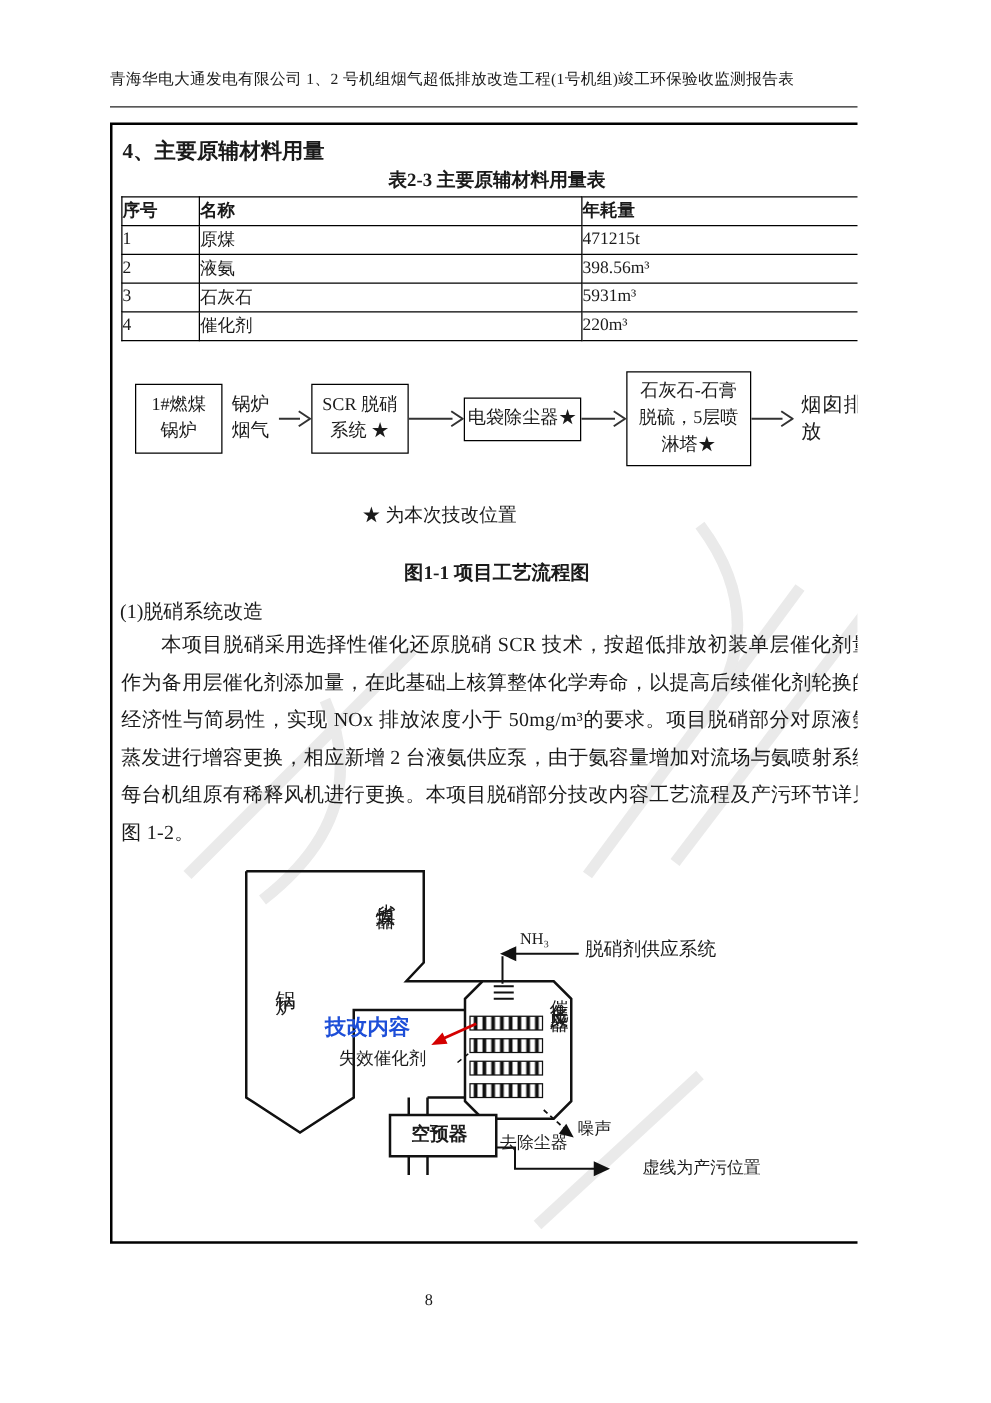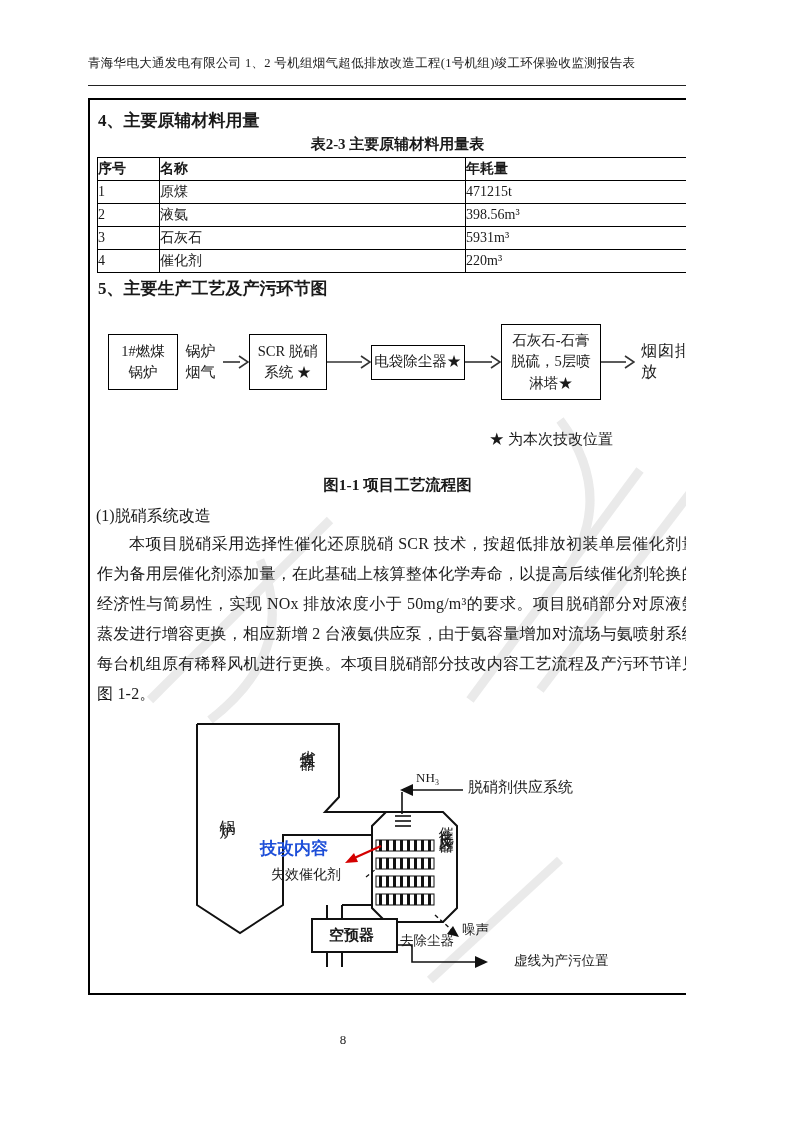--- a/index.html
+++ b/index.html
@@ -24,21 +24,21 @@
   .flow { display:flex; align-items:center; margin:14px 0 0 18px; height:96px; }
   .fbox { border:1.5px solid #000; display:flex; align-items:center; justify-content:center;
           text-align:center; font-size:14.5px; white-space:pre-line; line-height:1.45; }
   .fb1 { width:74px; height:56px; }
   .fb2 { width:82px; height:56px; }
   .fb3 { width:100px; height:35px; }
   .fb4 { width:106px; height:76px; }
   .fconn { width:48px; text-align:center; font-size:15px; white-space:pre-line; line-height:1.4; }
   .farrow { flex:none; display:block; }
   .fend { font-size:16px; margin-left:6px; letter-spacing:1px; }
-  .flow-legend { text-align:right; padding-right:92px; font-size:15px; margin-top:20px; }
+  .flow-legend { text-align:center; padding-right:92px; font-size:15px; margin-top:20px; }
   .fig-caption { text-align:center; font-weight:bold; font-size:15.5px; }
   .cap1 { margin-top:26px; }
   .para-sub { font-size:16px; margin:10px 6px 0 6px; }
   .para-body { font-size:16px; line-height:30px; text-align:justify; text-indent:2em; margin:2px 7px 0 7px; letter-spacing:.2px; }
   .fig2 { position:relative; height:278px; margin-top:6px; }
   .fig2 svg.art { position:absolute; left:0; top:0; }
   .d-label { position:absolute; font-size:14px; line-height:1.15; white-space:nowrap; }
   .d-vert { writing-mode:vertical-rl; text-orientation:upright; letter-spacing:3px; font-size:16px; }
   .d-red { color:#1d4ed8; font-weight:bold; font-size:17px; }
   .d-bold { font-weight:bold; font-size:15px; }
@@ -101,21 +101,20 @@
         </table>
       <div class="ret-marks">
         <span style="top:8px">↵</span>
         <span style="top:31px">↵</span>
         <span style="top:54px">↵</span>
         <span style="top:77px">↵</span>
         <span style="top:100px">↵</span>
       </div>
     </div>
 
-    <div class="sec-title">5、主要生产工艺及产污环节图</div>
 
     <div class="flow">
       <div class="fbox fb1">1#燃煤
 锅炉</div>
       <div class="fconn">锅炉
 烟气</div>
       <svg class="farrow" width="26" height="14" viewBox="0 0 26 14">
         <line x1="0" y1="7" x2="17" y2="7" stroke="#333" stroke-width="1.6"></line>
         <polyline points="16,1 25,7 16,13" fill="none" stroke="#333" stroke-width="1.6"></polyline>
       </svg>

